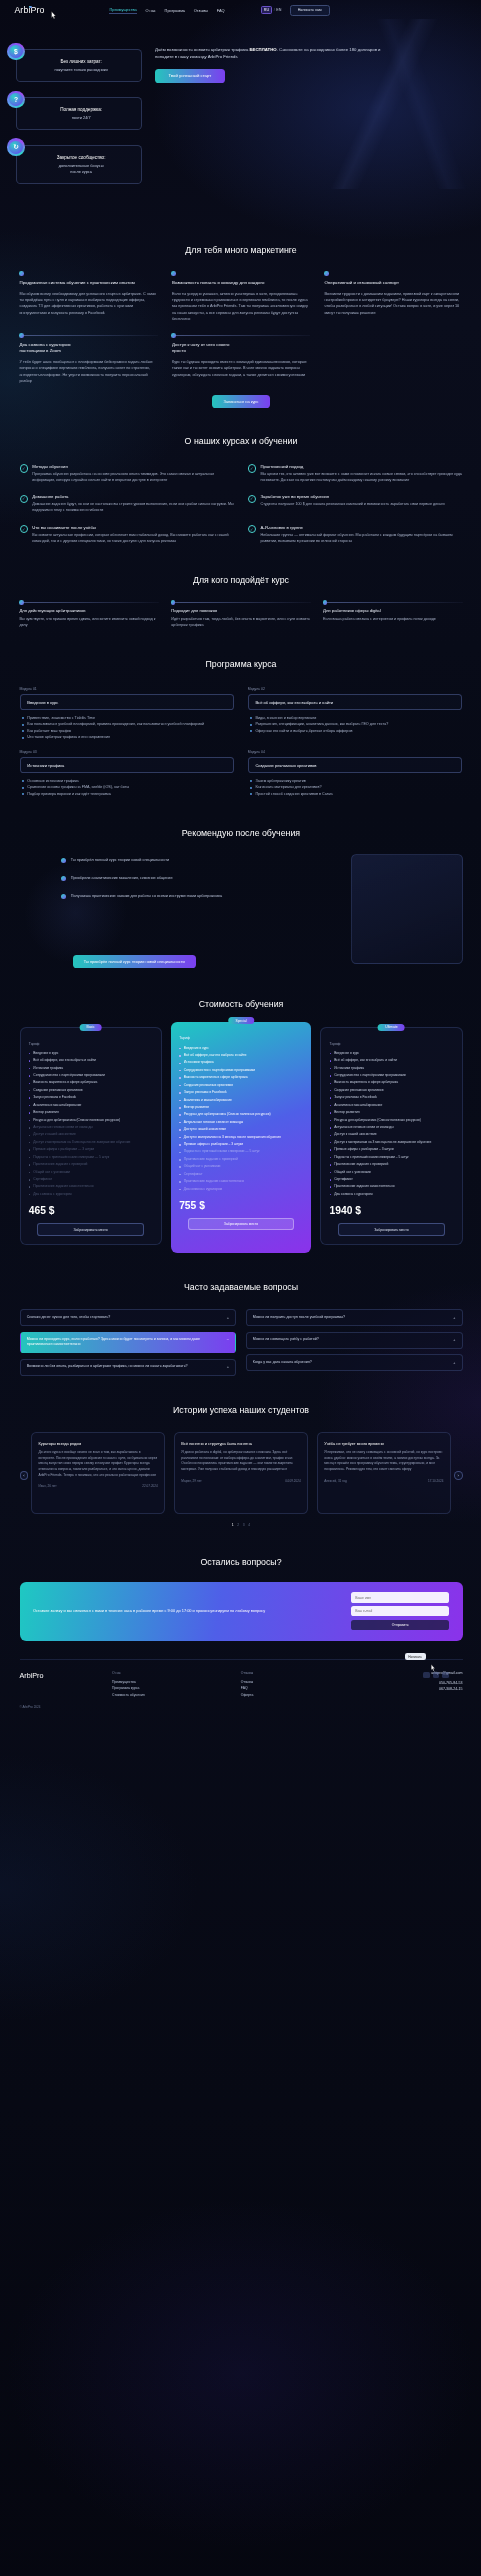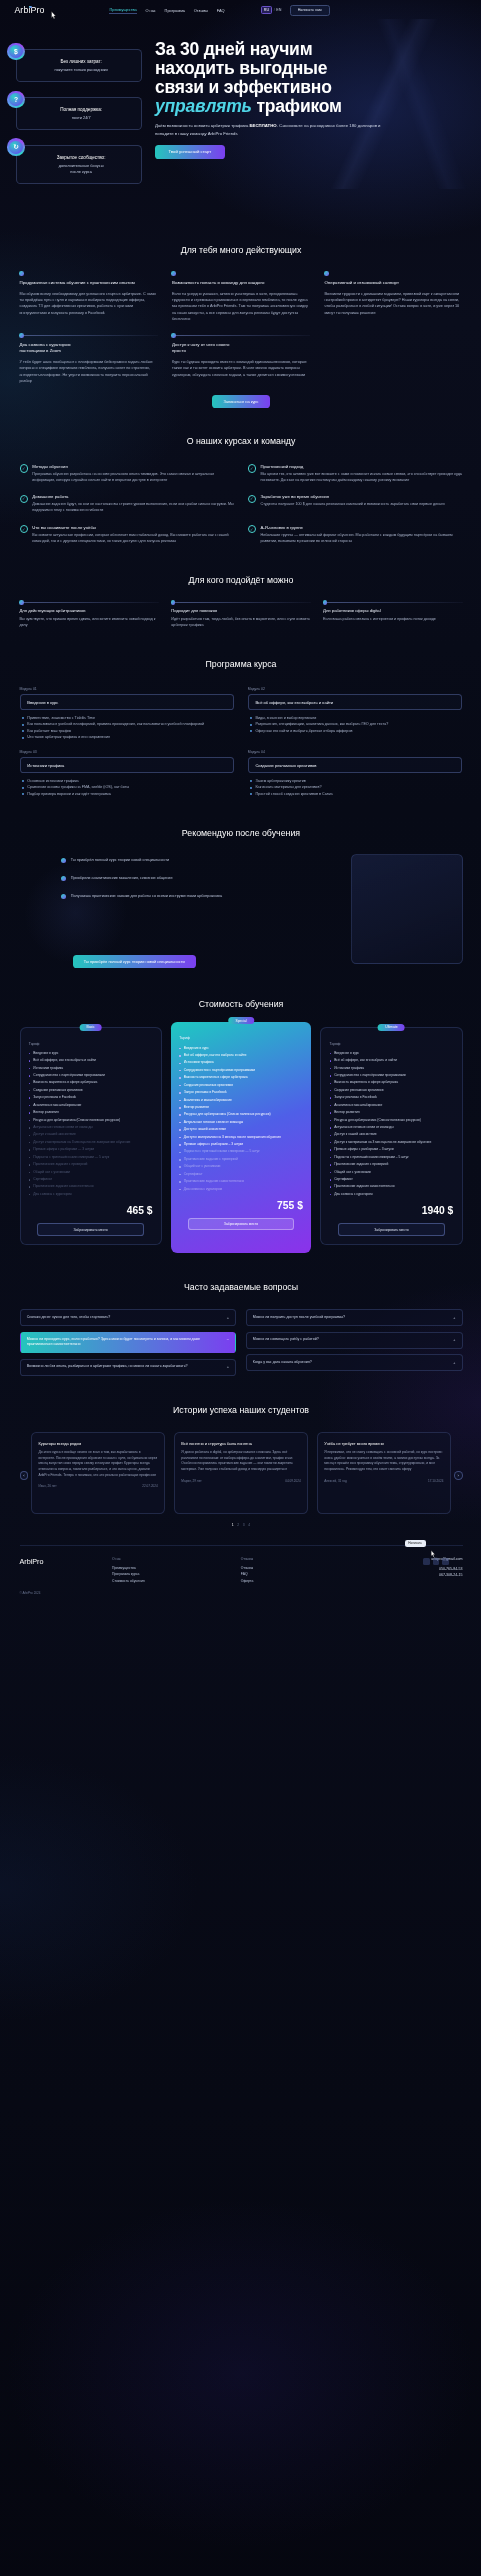--- a/index.html
+++ b/index.html
@@ -137,21 +137,21 @@
   .pcard ul{list-style:none;}
   .pcard li{font-size:3.3px;line-height:1.62;color:#c5cddf;position:relative;padding-left:4.6px;margin-bottom:2.1px;}
   .pcard li:before{content:"";position:absolute;left:0;top:2.1px;width:1.5px;height:1.5px;border-radius:50%;
     background:#7b5cf0;}
   .pcard.mid li{color:#fff;}
   .pcard.mid li:before{background:#c9b6ff;}
   .pcard li.off{color:#4d5672;}
   .pcard li.off:before{background:#4d5672;}
   .pcard.mid li.off{color:rgba(255,255,255,.42);}
   .pcard.mid li.off:before{background:rgba(255,255,255,.42);}
-  .pprice{text-align:right;font-size:10.3px;font-weight:700;color:#fff;margin:8.2px 0 0;}
+  .pprice{text-align:left;font-size:10.3px;font-weight:700;color:#fff;margin:8.2px 0 0;}
   .pbtn{display:block;margin:7.2px auto 0;border:0.5px solid rgba(110,130,200,.5);border-radius:3.1px;
     padding:3.1px 6.2px;font-size:3.4px;color:#dde4f4;background:rgba(20,28,58,.55);text-align:center;width:86%;}
   .pcard.mid .pbtn{background:rgba(255,255,255,.14);border-color:rgba(255,255,255,.35);color:#fff;}
 
   
   .rev-wrap{position:relative;margin-top:17.5px;}
   .rev-grid{display:flex;gap:8.2px;padding:0 11.3px;}
   .rev{flex:1;border:0.5px solid rgba(80,100,160,.32);border-radius:5.2px;padding:7.2px 6.7px;
     background:rgba(13,17,36,.6);min-height:82px;}
   .rev h5{font-size:3.9px;font-weight:400;color:#fff;margin-bottom:4.1px;line-height:1.4;}
@@ -259,35 +259,29 @@
           </div>
         <div class="box">
           <div class="t">Закрытое сообщество:</div>
           <div class="s" style="white-space:pre-line">дополнительные бонусы
 после курса</div>
         </div>
       </div>
     </div>
 
     <div class="hero-right">
-      <h1 class="hero-h">
-        <span>За 30 дней научим</span><br>
-        <span>находить выгодные</span><br>
-        <span>связи и эффективно</span><br>
-        <span class="acc">управлять</span><span> трафиком</span>
-      </h1>
       <p class="hero-p">
         <span>Даём возможность освоить арбитраж трафика </span><b>БЕСПЛАТНО</b><span>. Сэкономьте на расходниках более 180 долларов и попадите в нашу команду ArbiPro Friends</span>
       </p>
       <div class="btn-grad">Твой успешный старт</div>
     </div>
   </section>
 
   <section class="container" style="padding-top:26px">
-    <h2 class="sec">Для тебя много действующих</h2>
+    <h2 class="sec">Для тебя много маркетинге</h2>
     <div class="ben-grid">
       <div class="ben">
         <div class="line"></div>
         <h3>Продуманная система обучения с практическим опытом</h3>
         <p>Мы обучим всему необходимому для успешного старта в арбитраже. С нами ты пройдёшь путь с нуля и научишься выбирать подходящие офферы, создавать ТЗ для эффективных креативов, работать с нужными инструментами и запускать рекламу в Facebook</p>
       </div>
       <div class="ben">
         <div class="line"></div>
         <h3>Возможность попасть в команду для каждого</h3>
         <p>Если ты усердно учишься, активно участвуешь в чате, преодолеваешь трудности и стремишься развиваться в вертикали гемблинга, то после курса мы пригласим тебя в ArbiPro Friends. Там ты получишь эксклюзивную скидку на наши аккаунты, а все сервисы для запуска рекламы будут доступны бесплатно</p>
@@ -312,21 +306,21 @@
         <p>Курс ты будешь проходить вместе с командой единомышленников, которые также как и ты хотят освоить арбитраж. В чате можно задавать вопросы кураторам, обсуждать сложные задачи, а также делиться своими успехами</p>
       </div>
       <div class="ben"></div>
     </div>
     <div style="text-align:center;margin-top:11.3px">
       <span class="btn-grad" style="margin:0;font-size:3.9px;padding:4.1px 11.3px">Записаться на курс</span>
     </div>
   </section>
 
   <section class="container" style="padding-top:28px">
-    <h2 class="sec">О наших курсах и команду</h2>
+    <h2 class="sec">О наших курсах и обучении</h2>
     <div class="crs-grid">
       <div class="crs">
         <div class="chk">✓</div>
         <div>
             <h4>Методы обучения</h4>
         <p>Программа обучения разработана на основе реального опыта тиммидов. Это самая свежая и актуальная информация, которую случайно нельзя найти в открытом доступе в интернете</p>
           </div>
       </div>
       <div class="crs">
         <div class="chk">✓</div>
@@ -360,21 +354,21 @@
         <div class="chk">✓</div>
         <div>
             <h4>А-Я-человек в группе</h4>
         <p>Небольшие группы — оптимальный формат обучения. Мы работаем с каждым будущим партнёром на бывшем развитии, вызываем в решении во отличной стороны</p>
           </div>
       </div>
     </div>
   </section>
 
   <section class="container" style="padding-top:30px">
-    <h2 class="sec">Для кого подойдёт можно</h2>
+    <h2 class="sec">Для кого подойдёт курс</h2>
     <div class="aud-grid">
       <div class="aud">
         <div class="line"></div>
         <h3>Для действующих арбитражников</h3>
         <p>Вы чувствуете, что пришло время сдвига, или хотите изменить новый подход к делу</p>
       </div>
       <div class="aud">
         <div class="line"></div>
         <h3>Подходит для новичков</h3>
         <p>Идёт разработчик там, тогда любой, без опыта в маркетинге, или с нуля освоить арбитраж трафика</p>
@@ -614,20 +608,31 @@
       </div>
       <div class="dots">
         <span class="on">1</span>
         <span>2</span>
         <span>3</span>
         <span>4</span>
       </div>
     </div>
   </section>
 
+  <section class="container" style="padding-top:30px">
+    <h2 class="sec">Остались вопросы?</h2>
+    <div class="contact">
+      <div class="ctext">Оставьте заявку и мы свяжемся с вами в течение часа в рабочее время с 9:00 до 17:00 и проконсультируем по любому вопросу</div>
+      <div class="cform">
+        <input placeholder="Ваше имя" style="">
+        <input placeholder="Ваш e-mail" style="">
+        <div class="send">Отправить</div>
+      </div>
+    </div>
+  </section>
 
   <div class="container" style="position:relative">
     <footer>
       <div class="f-grid">
         <div class="f-logo">ArbiPro</div>
         <div class="f-col">
           <h6>О нас</h6>
           <a>Преимущества</a>
           <a>Программа курса</a>
           <a>Стоимость обучения</a>

